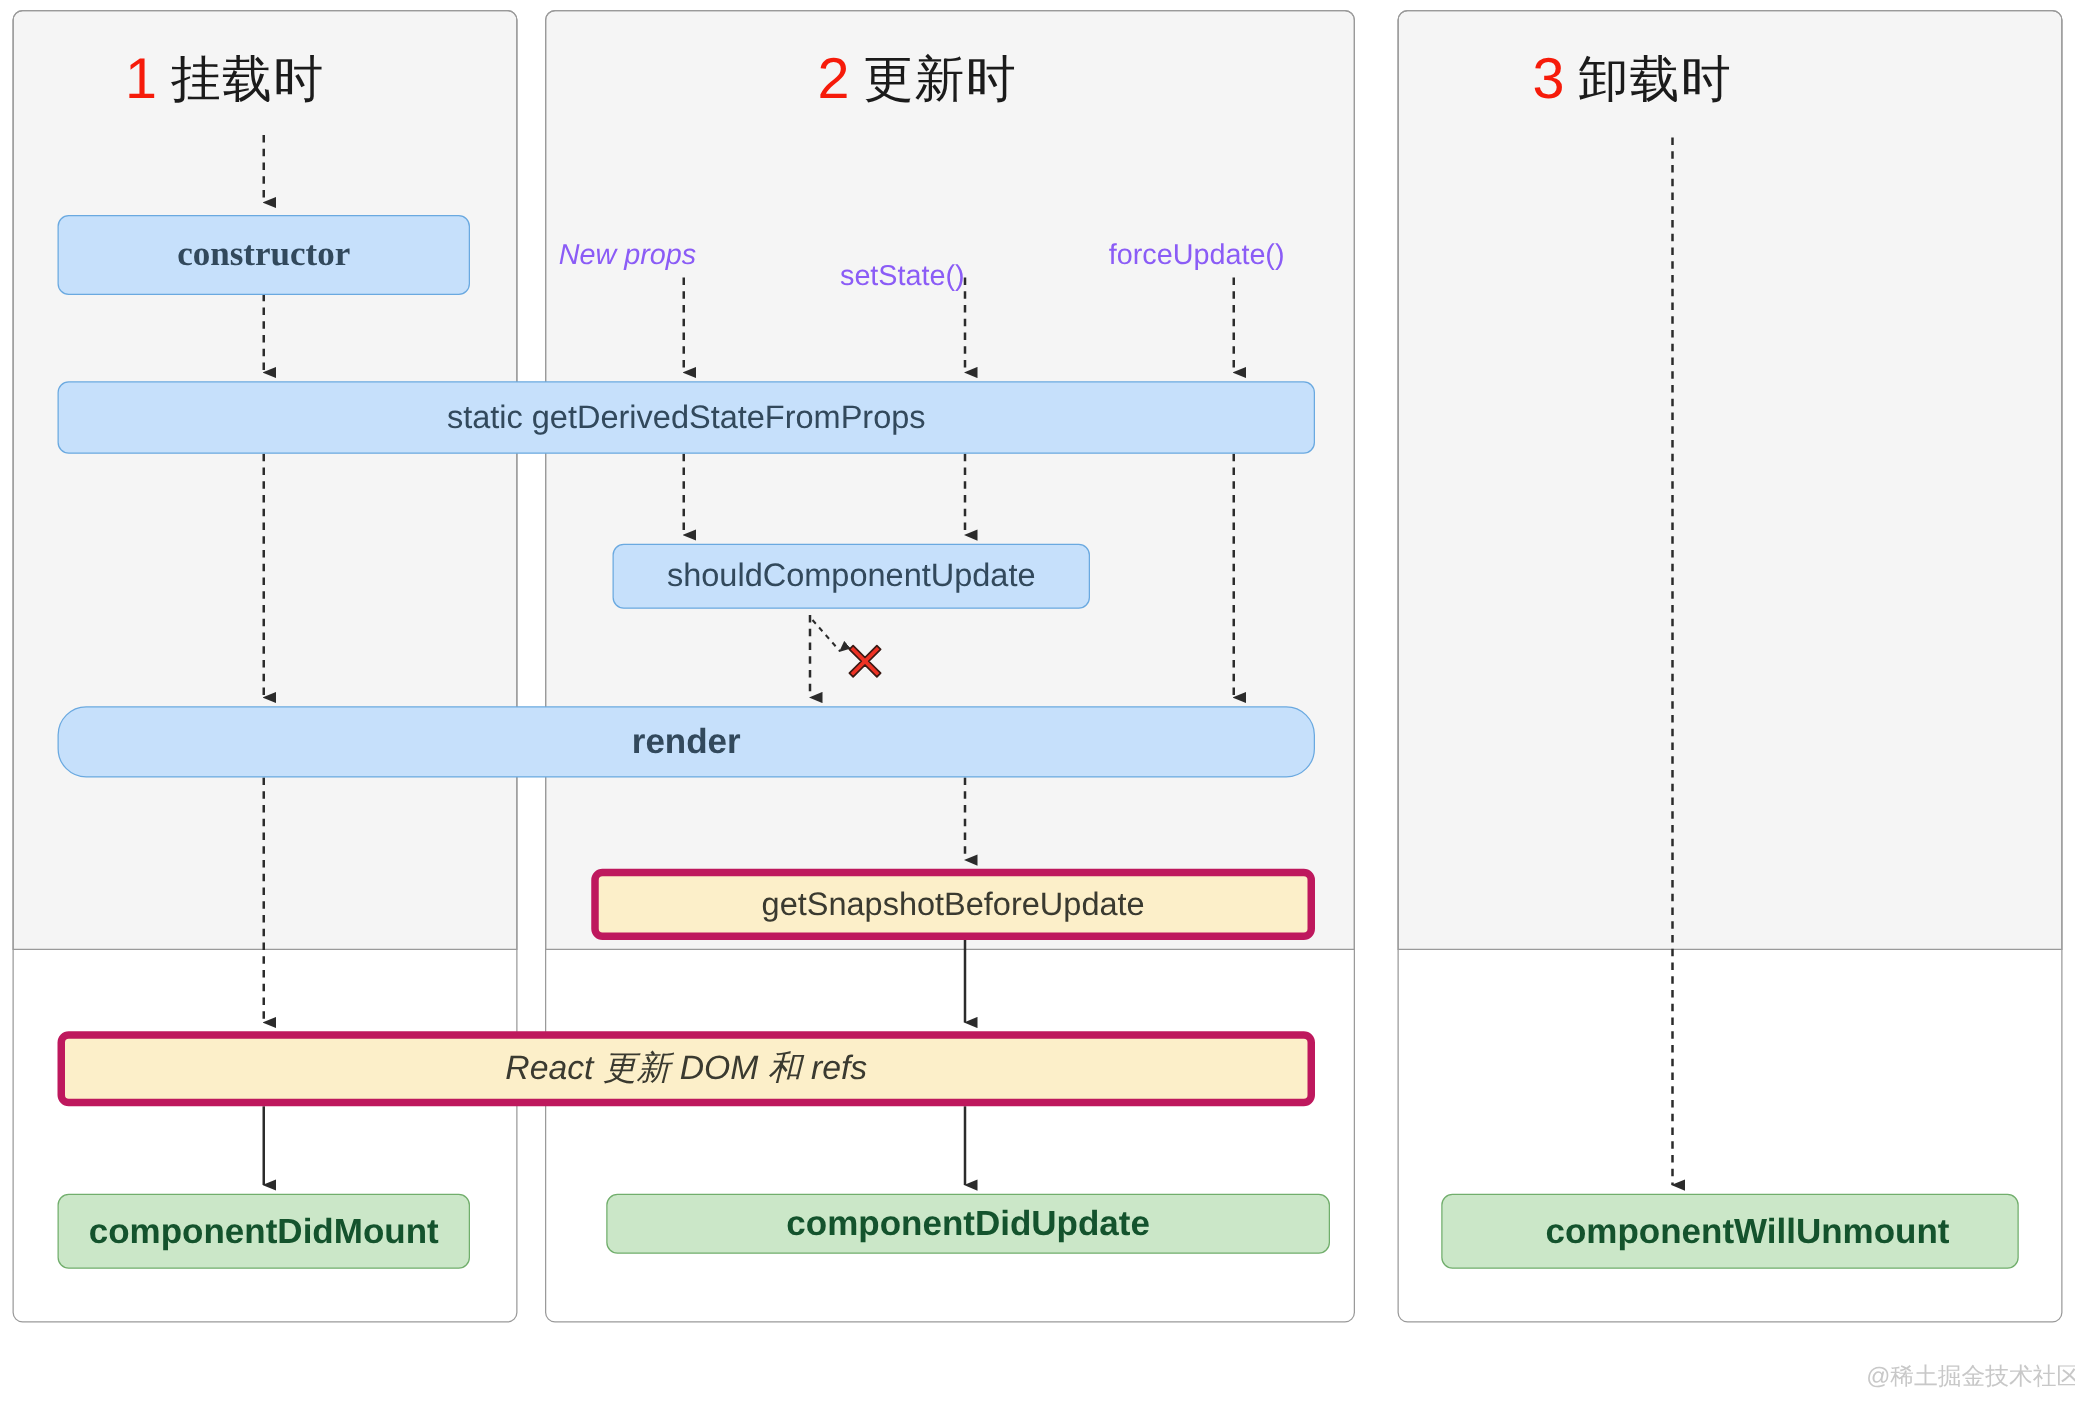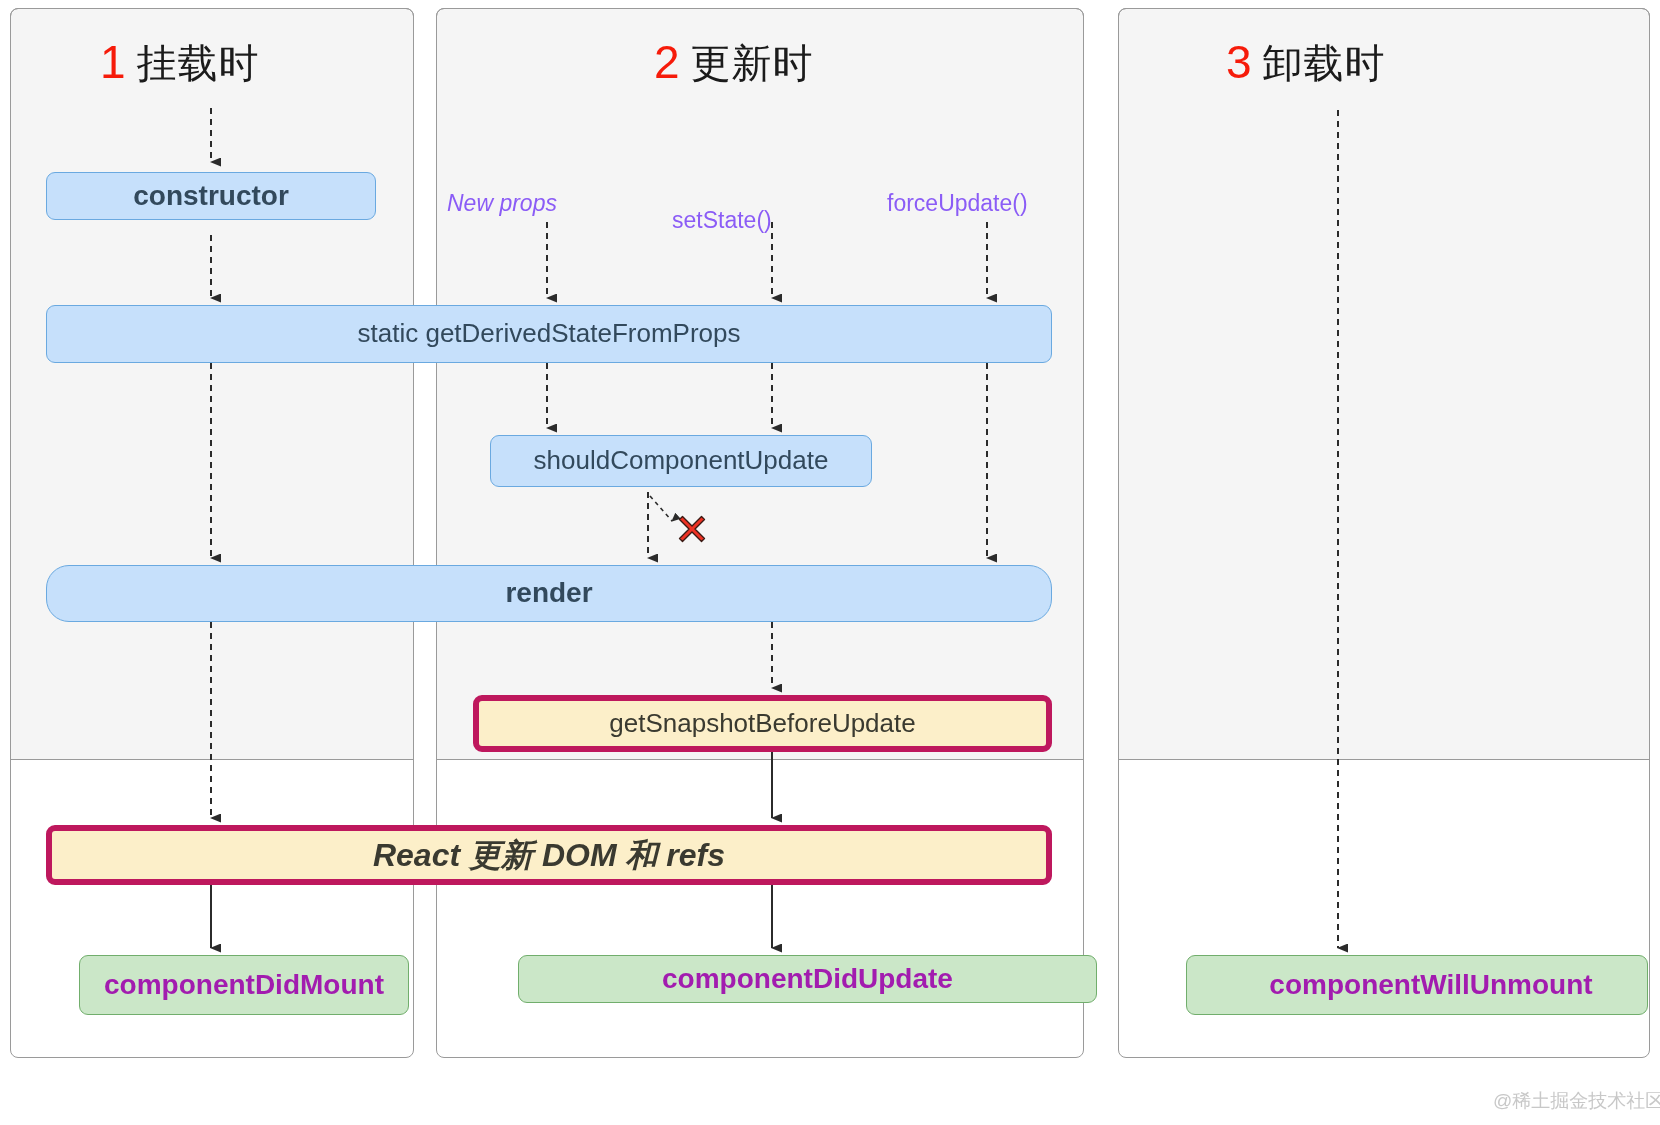--- a/index.html
+++ b/index.html
@@ -75,26 +75,25 @@
     color: #32495c;
   }
   .node.yellow {
     background: #fcefc9;
     border: 6px solid #be185d;
     color: #3a3a30;
   }
   .node.green {
     background: #cbe7c8;
     border: 1px solid #71ae6c;
-    color: #a21caf;
-    margin-left: 33px;
+    color: #14532d;
   }
   .t-reg   { font-size: 26px; font-weight: 400; }
   .t-bold  { font-size: 28px; font-weight: 700; }
-  .t-ital  { font-size: 32px; font-style: italic; font-weight: 700; }
+  .t-ital  { font-size: 27px; font-style: italic; font-weight: 400; }
 
   
   .trigger {
     position: absolute;
     font-size: 23px;
     color: #8b5cf6;
     white-space: nowrap;
     text-align: left;
   }
   .trigger.italic { font-style: italic; }
@@ -191,21 +190,21 @@
   </div>
 
   <div class="phase-title" style="left:1226px; top:35px;">
     <span class="num">3</span><span>卸载时</span>
   </div>
 
   <div class="trigger italic" style="left:447px; top:190px; width:200px;">New props</div>
   <div class="trigger" style="left:672px; top:207px; width:200px;">setState()</div>
   <div class="trigger" style="left:887px; top:190px; width:200px;">forceUpdate()</div>
 
-  <div class="node blue t-bold" style="left:46px; top:172px; width:330px; height:48px;">constructor</div>
+  <div class="node blue t-bold" style="left:46px; top:172px; width:330px; height:64px;font-family:Liberation Serif, serif;">constructor</div>
 
   <div class="node blue t-reg" style="left:46px; top:305px; width:1006px; height:58px;">static getDerivedStateFromProps</div>
 
   <div class="node blue t-reg" style="left:473px; top:435px; width:382px; height:52px;margin-left:17px;">shouldComponentUpdate</div>
 
   <div class="xmark" style="left:676px; top:513px; width:32px; height:32px;">
     <svg width="32" height="32" viewBox="0 0 32 32" xmlns="http://www.w3.org/2000/svg">
       <path d="M6.5,3.5 L16,13 L25.5,3.5 L28.5,6.5 L19,16 L28.5,25.5 L25.5,28.5 L16,19 L6.5,28.5 L3.5,25.5 L13,16 L3.5,6.5 Z" fill="#ee3224" stroke="#3a1a14" stroke-width="1.4" stroke-linejoin="round"></path>
     </svg>
   </div>

